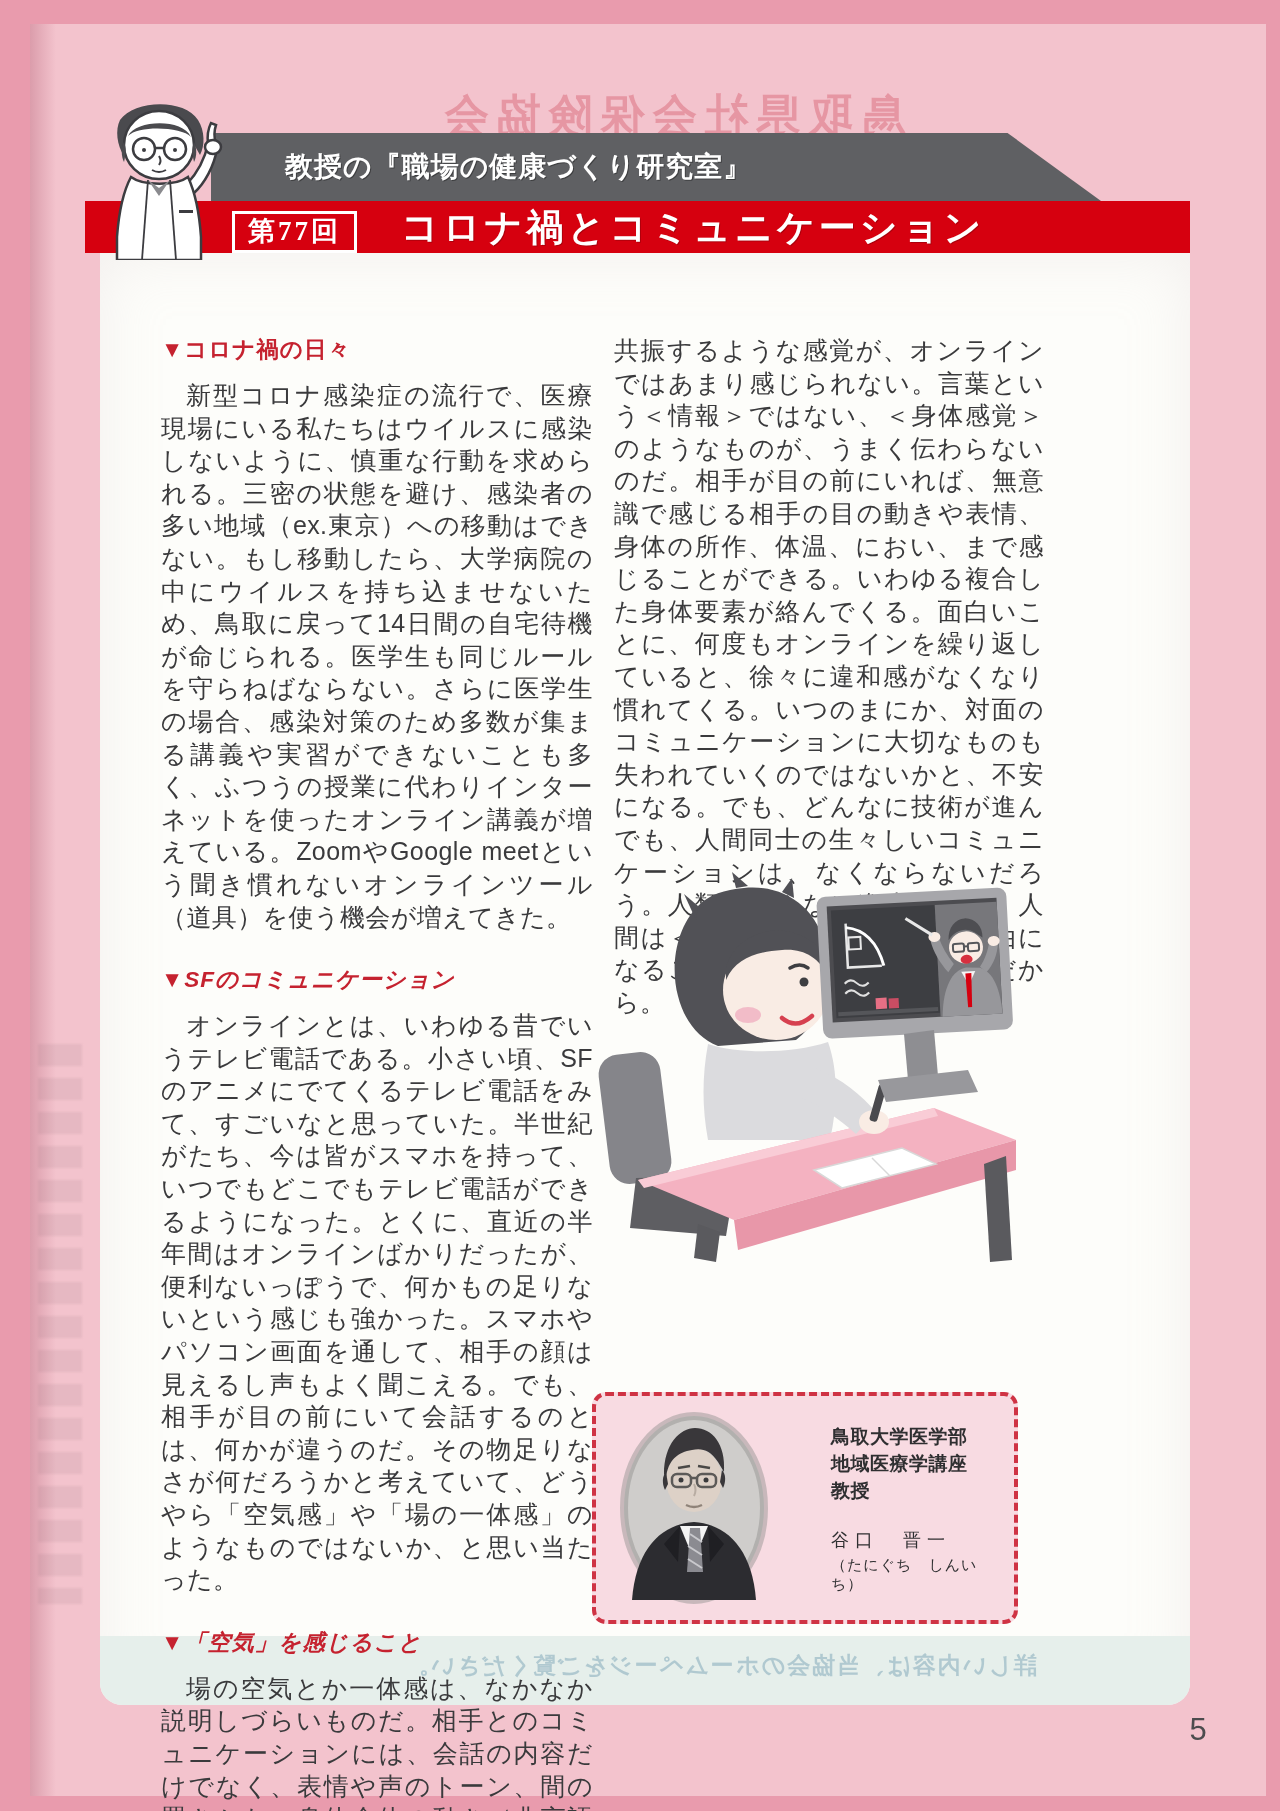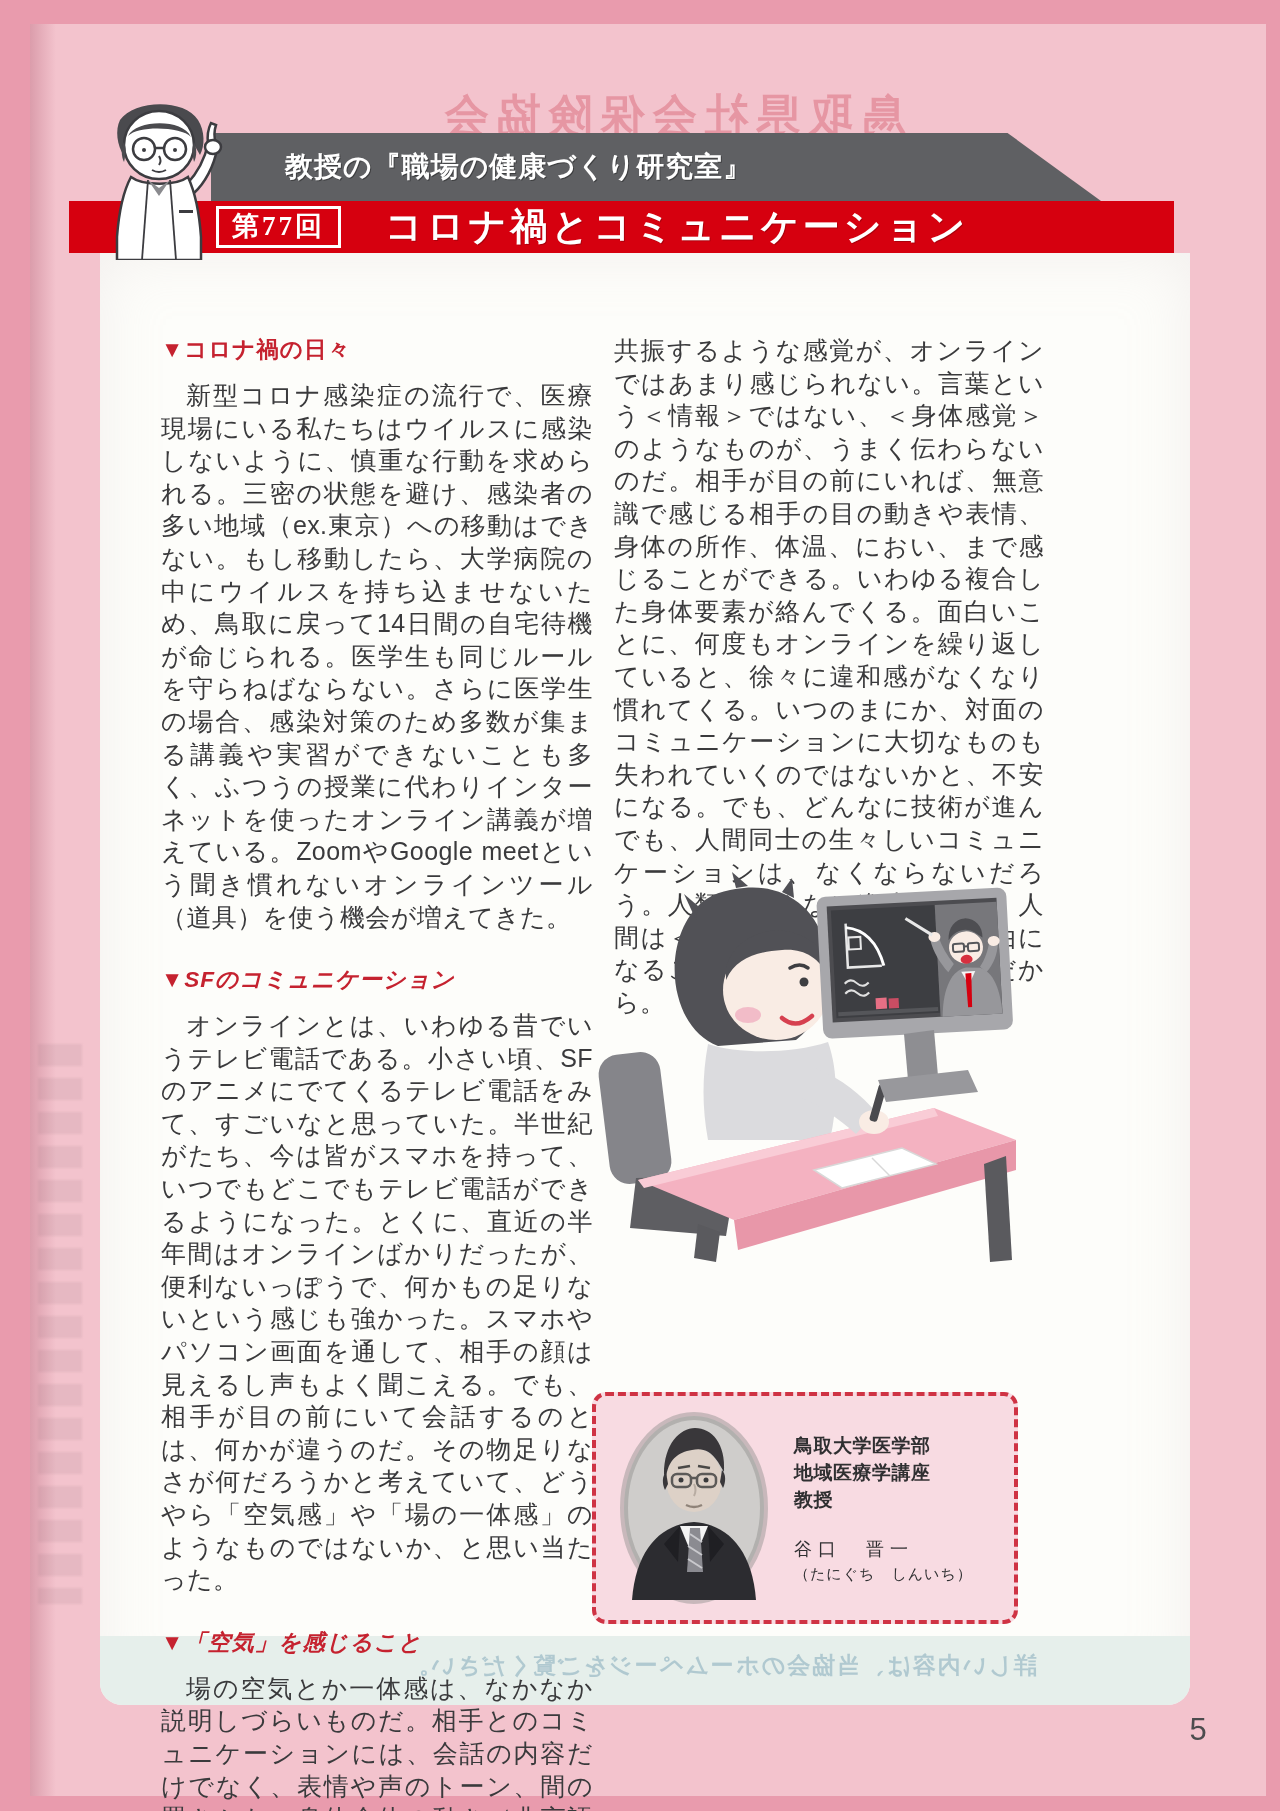--- a/index.html
+++ b/index.html
@@ -51,22 +51,22 @@
     position:absolute;left:211px;top:133px;width:890px;height:68px;
     background:#5f6063;
     clip-path:polygon(0 0,89.5% 0,100% 100%,0 100%);
     display:flex;align-items:center;
   }
   .gray-banner .txt{
     padding-left:74px;color:#ffffff;font-size:28px;font-weight:bold;letter-spacing:1px;
     text-shadow:1px 1px 0 rgba(0,0,0,.35);
   }
   .red-banner{
-    position:absolute;left:69px;top:201px;width:1105px;height:52px;
-    background:#d6000f;display:flex;align-items:center;
+    position:absolute;left:85px;top:201px;width:1105px;height:52px;
+    background:#d6000f;display:flex;align-items:flex-end;
   }
   .episode-box{
     margin-left:147px;border:3px solid #ffffff;color:#ffffff;
     font-family:"Liberation Serif","DejaVu Serif",serif;
     font-size:27px;font-weight:bold;letter-spacing:3px;
     padding:1px 13px 3px;line-height:1.2;
   }
   .article-title{
     margin-left:44px;color:#ffffff;
     font-family:"Liberation Serif","DejaVu Serif",serif;
@@ -92,21 +92,21 @@
   }
   .body-p.cont{text-indent:0;}
 
   
   .lesson-illustration{position:absolute;left:586px;top:848px;width:432px;height:420px;}
 
   
   .profile-box{
     position:absolute;left:592px;top:1392px;width:426px;height:232px;
     background:#f8dbe2;border:4px dashed #cf3344;border-radius:14px;
-    box-sizing:border-box;display:flex;align-items:center;padding:10px 14px 10px 24px;
+    box-sizing:border-box;display:flex;align-items:center;padding:10px 14px 10px 24px;gap:37px;
   }
   .profile-photo{width:148px;height:192px;flex:0 0 auto;}
   .profile-text{margin-left:26px;color:#2f2f31;}
   .org-line{font-size:19px;line-height:27px;font-weight:bold;letter-spacing:.5px;}
   .prof-name{font-size:18px;font-weight:normal;letter-spacing:6px;margin-top:24px;}
   .prof-reading{font-size:15px;margin-top:4px;letter-spacing:1px;}
 
   .page-number{
     position:absolute;left:1168px;top:1712px;width:60px;
     font-size:31px;color:#4c4c4e;text-align:center;

